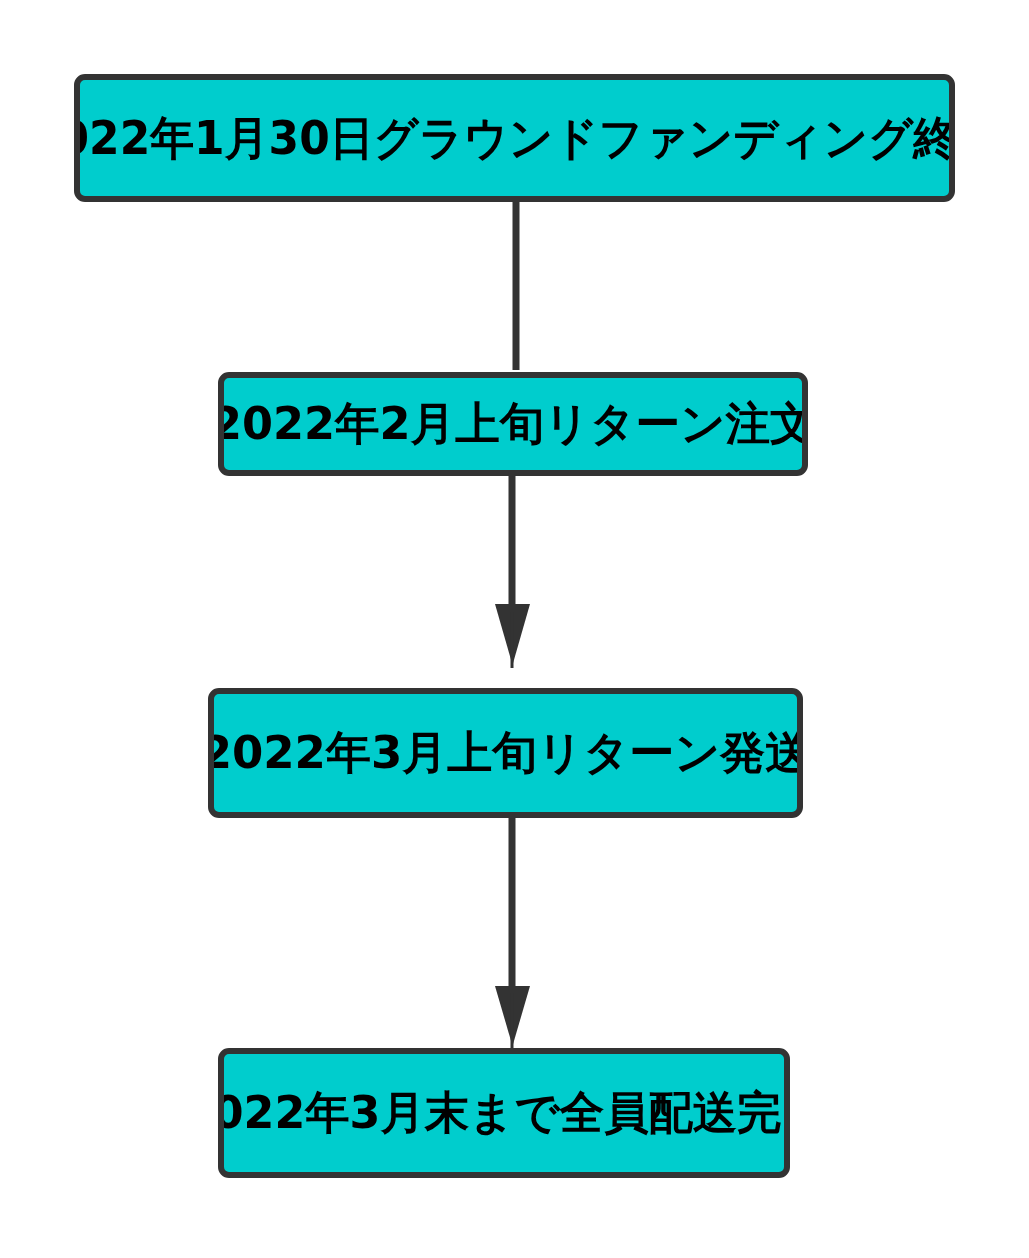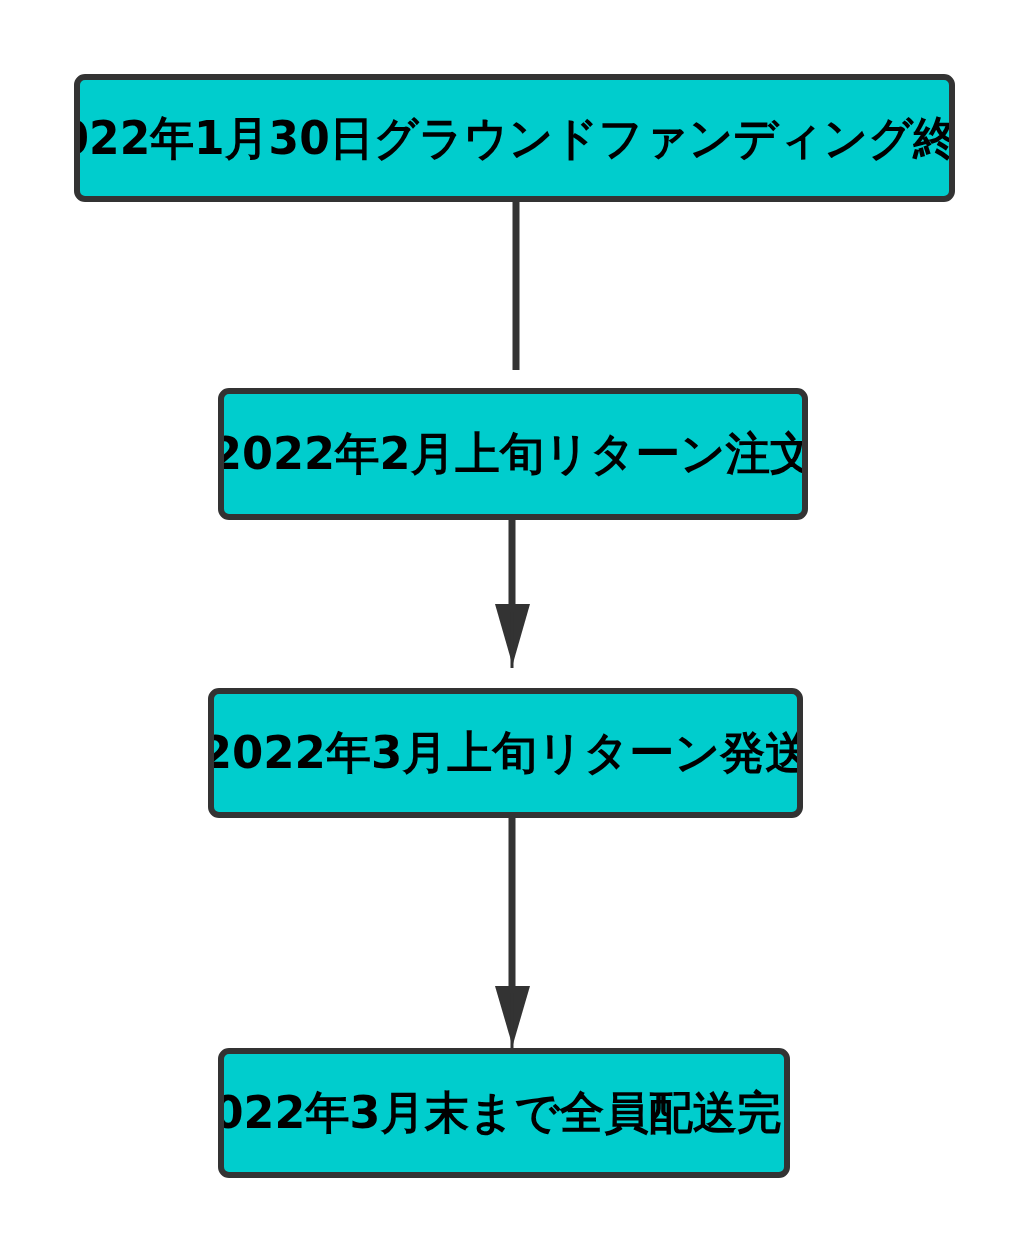--- a/index.html
+++ b/index.html
@@ -44,21 +44,21 @@
     font-weight: bold;
     font-family: "DejaVu Sans", "Liberation Sans", sans-serif;
     white-space: nowrap;
     line-height: 1.05;
     letter-spacing: 0px;
     text-align: center;
   }
 
   
   #node-1 { left: 74px;  top: 74px;   width: 881px; height: 128px; }
-  #node-2 { left: 218px; top: 388px;  width: 590px; height: 132px; }
+  #node-2 { left: 218px; top: 372px;  width: 590px; height: 104px; }
   #node-3 { left: 208px; top: 688px;  width: 595px; height: 130px; }
   #node-4 { left: 218px; top: 1048px; width: 572px; height: 130px; }
 
   #node-1 .node-label { font-size: 46px; transform: scaleX(0.955); }
   #node-2 .node-label { font-size: 45px; transform: scaleX(0.99); }
   #node-3 .node-label { font-size: 45px; transform: scaleX(1.0); }
   #node-4 .node-label { font-size: 45px; transform: scaleX(0.985); }
 </style>
 </head>
 <body>

